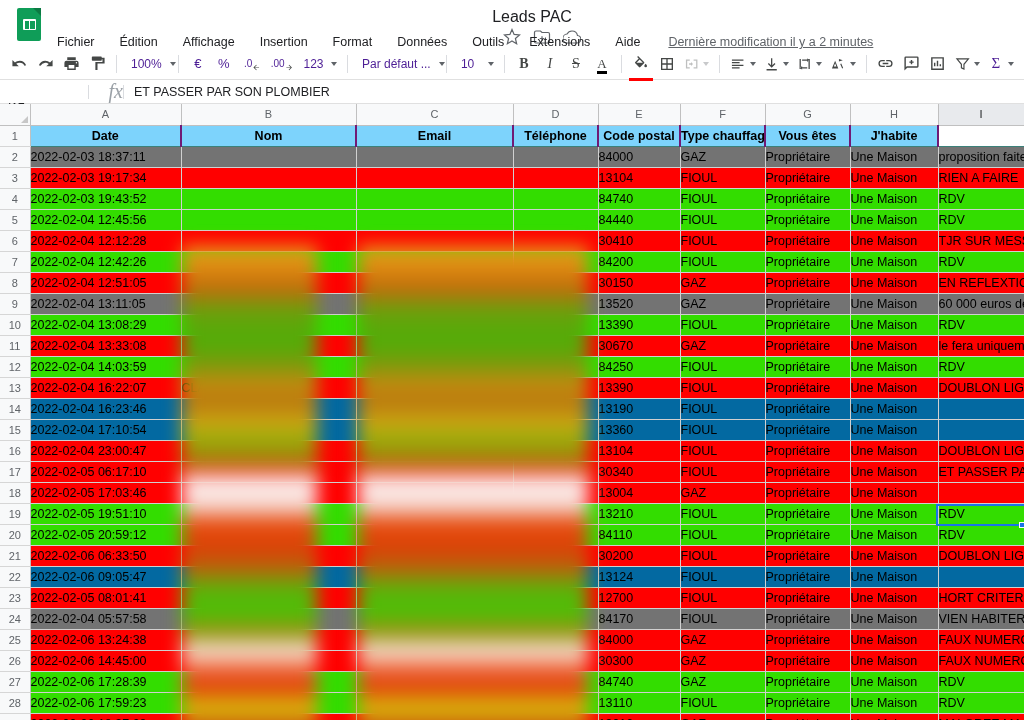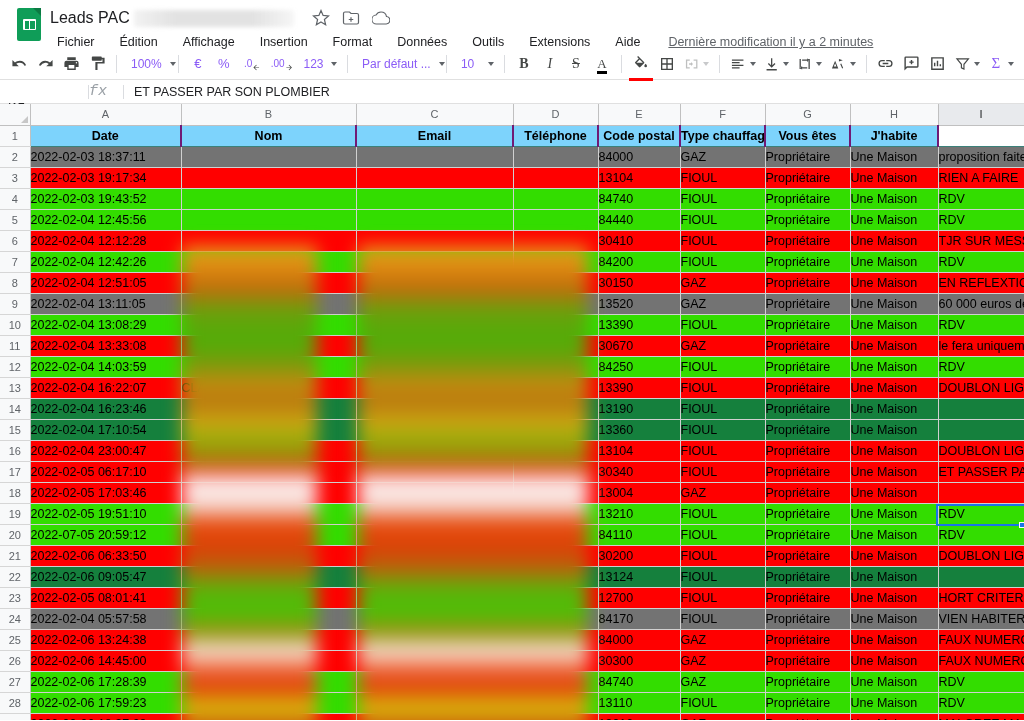--- a/index.html
+++ b/index.html
@@ -55,21 +55,21 @@
   }
   .sheets-logo .grid span{
     position:absolute; left:1.5px; top:1.5px; width:10px; height:8px;
     background:#0F9D58;
   }
   .sheets-logo .grid span i{
     position:absolute; background:#fff; display:block;
   }
 
   .title-zone { display:flex; flex-direction:column; padding-top:2px; flex: 1 1 auto; min-width:0;}
-  .title-row { display:flex; align-items:center; height:24px; }
+  .title-row { display:flex; align-items:center; height:24px;flex-direction:column; }
   .doc-title {
     font-size: 16px;
     color: #202124;
     line-height: 22px;
     white-space: nowrap;
     padding-right: 2px;
   }
   .title-redact {
     width: 160px; height: 17px;
     margin-left: 2px;
@@ -111,21 +111,21 @@
     height: 26px; min-width: 26px;
     display:flex; align-items:center; justify-content:center;
     color:#444746; font-size:13px;
     border-radius:4px;
     padding: 0 3px;
     white-space:nowrap;
   }
   .tb svg{ display:block; fill:#444746; }
   .tb.disabled { opacity: .34; }
   .tb-sep { width:1px; height:18px; background:#dadce0; margin:0 6px; }
-  .tb-text { font-size:12px; color:#8b5cf6; padding:0 4px;text-align:center; }
+  .tb-text { font-size:12px; color:#4c1d95; padding:0 4px;text-align:center; }
   .caret { width:0;height:0;border-left:3.5px solid transparent;border-right:3.5px solid transparent;border-top:4px solid #5f6368; margin-left:4px;}
   .tb-combo { display:flex; align-items:center; height:24px; padding:0 4px; border-radius:4px; }
   .zoom-box { width:50px; justify-content:space-between; }
   .font-box { width:88px; justify-content:space-between; }
   .size-box { width:46px; justify-content:space-between; }
   .bold-i { font-weight:bold; font-size:14px; font-family:"Liberation Serif", serif; }
   .ital-i { font-style:italic; font-size:14px; font-family:"Liberation Serif", serif;}
   .strike-i { text-decoration:line-through; font-size:14px; font-family:"Liberation Serif", serif;}
   .textcolor-i { position:relative; font-size:13px; font-family:"Liberation Serif", serif; line-height:12px;}
   .textcolor-i::after{ content:""; position:absolute; left:0; right:0; bottom:-4px; height:3px; background:#000; }
@@ -140,21 +140,21 @@
     background:#fff;
   }
   .namebox {
     width: 88px; height:24px;
     display:flex; align-items:center; justify-content:space-between;
     padding: 0 6px 0 8px;
     font-size:12px; color:#202124;margin-top:32px;
   }
   .namebox .caret { border-top-color:#5f6368; }
   .fx-sep { width:1px; height:14px; background:#dadce0; }
-  .fx-label { width:34px; text-align:left; font-family:Liberation Mono, monospace; font-style:italic; font-size:15px; color:#9aa0a6; }
+  .fx-label { width:34px; text-align:right; font-family:Liberation Serif, serif; font-style:italic; font-size:20px; color:#9aa0a6; }
   .formula-input { flex:1; font-size:12.5px; color:#202124; padding-left:10px; white-space:nowrap; overflow:hidden; }
 
   
   .grid-wrap { position:relative; width:1024px; height:616px; overflow:hidden; background:#fff; }
   table.sheet { border-collapse: collapse; table-layout: fixed; width: 1024px; }
   table.sheet td, table.sheet th { padding:0; margin:0; }
 
   .corner {
     width:30px; height:21px;
     background:#f8f9fa;
@@ -202,21 +202,21 @@
     border-right:2px solid #701a75;
     border-bottom:1px solid #3b817a;
   }
   td.hdrcell.empty { background:#fff; border-right:1px solid #d0d0d0; }
   td.c-left { text-align:left; }
 
   
   .f-yellow { background:#737373; }
   .f-red    { background:#ff0000; }
   .f-green  { background:#33dd00; }
-  .f-white  { background:#15803d; }
+  .f-white  { background:#0369a1; }
 
   
   .redact {
     position:absolute;
     filter: blur(9px);
     pointer-events:none;
   }
   .redact-inner { width:100%; height:100%; }
 
   
@@ -713,21 +713,21 @@
             <td class="cell f-green c-left"></td>
             <td class="cell f-green c-left"></td>
             <td class="cell f-green c-left">13210</td>
             <td class="cell f-green c-left">FIOUL</td>
             <td class="cell f-green c-left">Propriétaire</td>
             <td class="cell f-green c-left">Une Maison</td>
             <td class="cell f-green c-left">RDV</td>
           </tr>
           <tr>
             <td class="rowhead">20</td>
-            <td class="cell f-green c-left">2022-07-05 20:59:12</td>
+            <td class="cell f-green c-left">2022-02-05 20:59:12</td>
             <td class="cell f-green c-left"></td>
             <td class="cell f-green c-left"></td>
             <td class="cell f-green c-left"></td>
             <td class="cell f-green c-left">84110</td>
             <td class="cell f-green c-left">FIOUL</td>
             <td class="cell f-green c-left">Propriétaire</td>
             <td class="cell f-green c-left">Une Maison</td>
             <td class="cell f-green c-left">RDV</td>
           </tr>
           <tr>

